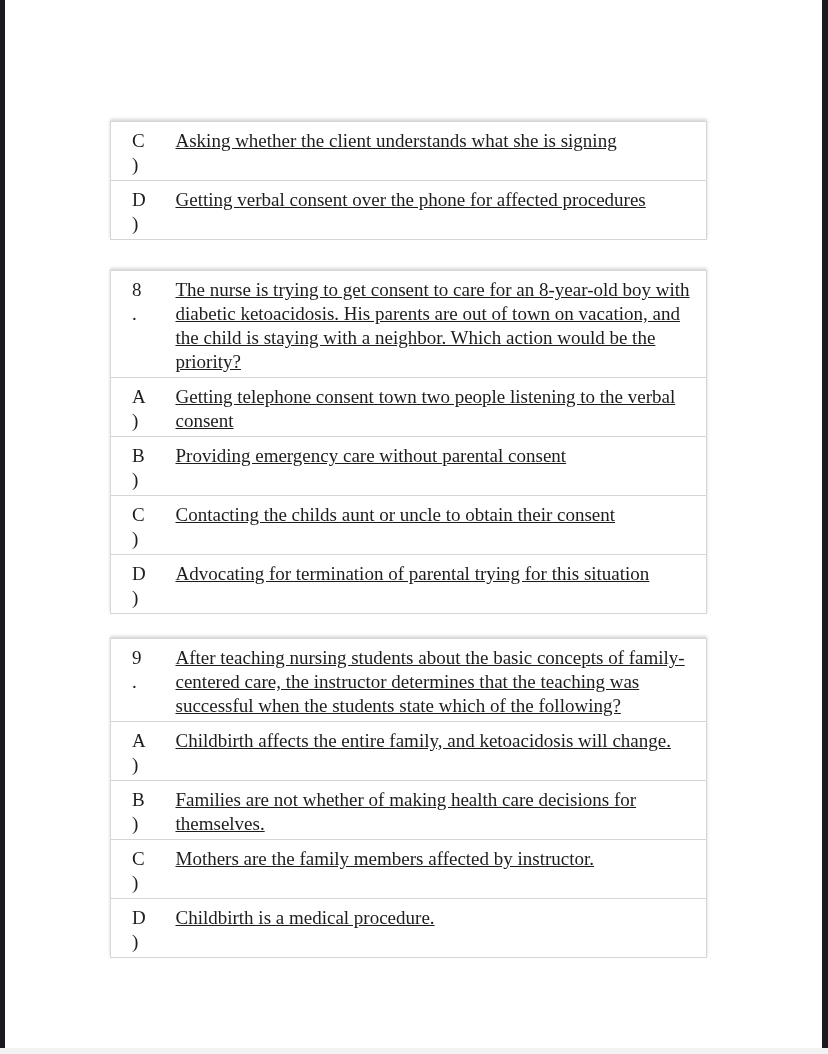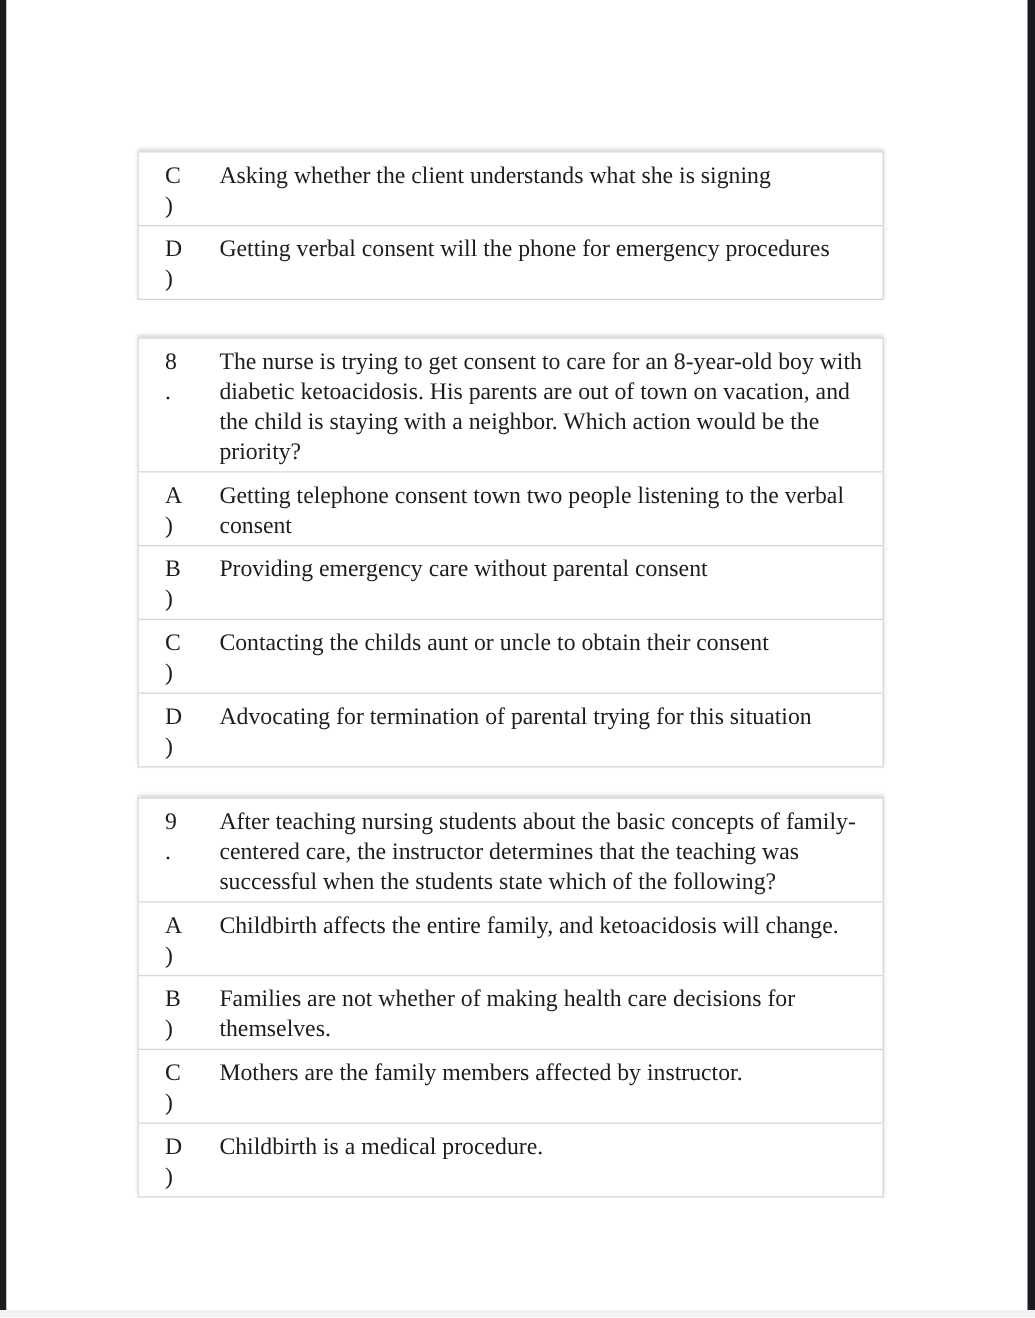--- a/index.html
+++ b/index.html
@@ -61,41 +61,42 @@
     vertical-align: top;
   }
   td.num-cell {
     width: 65px;
     padding: 7px 0 3px 21px;
     box-sizing: border-box;
     white-space: pre-line;
   }
   td.text-cell {
     padding: 7px 16px 3px 0;
+    text-decoration: underline;
   }
 </style>
 </head>
 <body>
 
 <div class="viewport">
   <div class="edge-bar left"></div>
   <div class="edge-bar right"></div>
   <div class="bottom-strip"></div>
   <div class="questions-area">
       <table class="q-table gap-1">
         <tbody>
           <tr>
             <td class="num-cell">C
 )</td>
             <td class="text-cell">Asking whether the client understands what she is signing</td>
           </tr>
           <tr>
             <td class="num-cell">D
 )</td>
-            <td class="text-cell">Getting verbal consent will the phone for emergency procedures</td>
+            <td class="text-cell">Getting verbal consent over the phone for affected procedures</td>
           </tr>
         </tbody>
       </table>
       <table class="q-table gap-2">
         <tbody>
           <tr>
             <td class="num-cell">8
 .</td>
             <td class="text-cell">The nurse is trying to get consent to care for an 8-year-old boy with diabetic ketoacidosis. His parents are out of town on vacation, and the child is staying with a neighbor. Which action would be the priority?</td>
           </tr>

